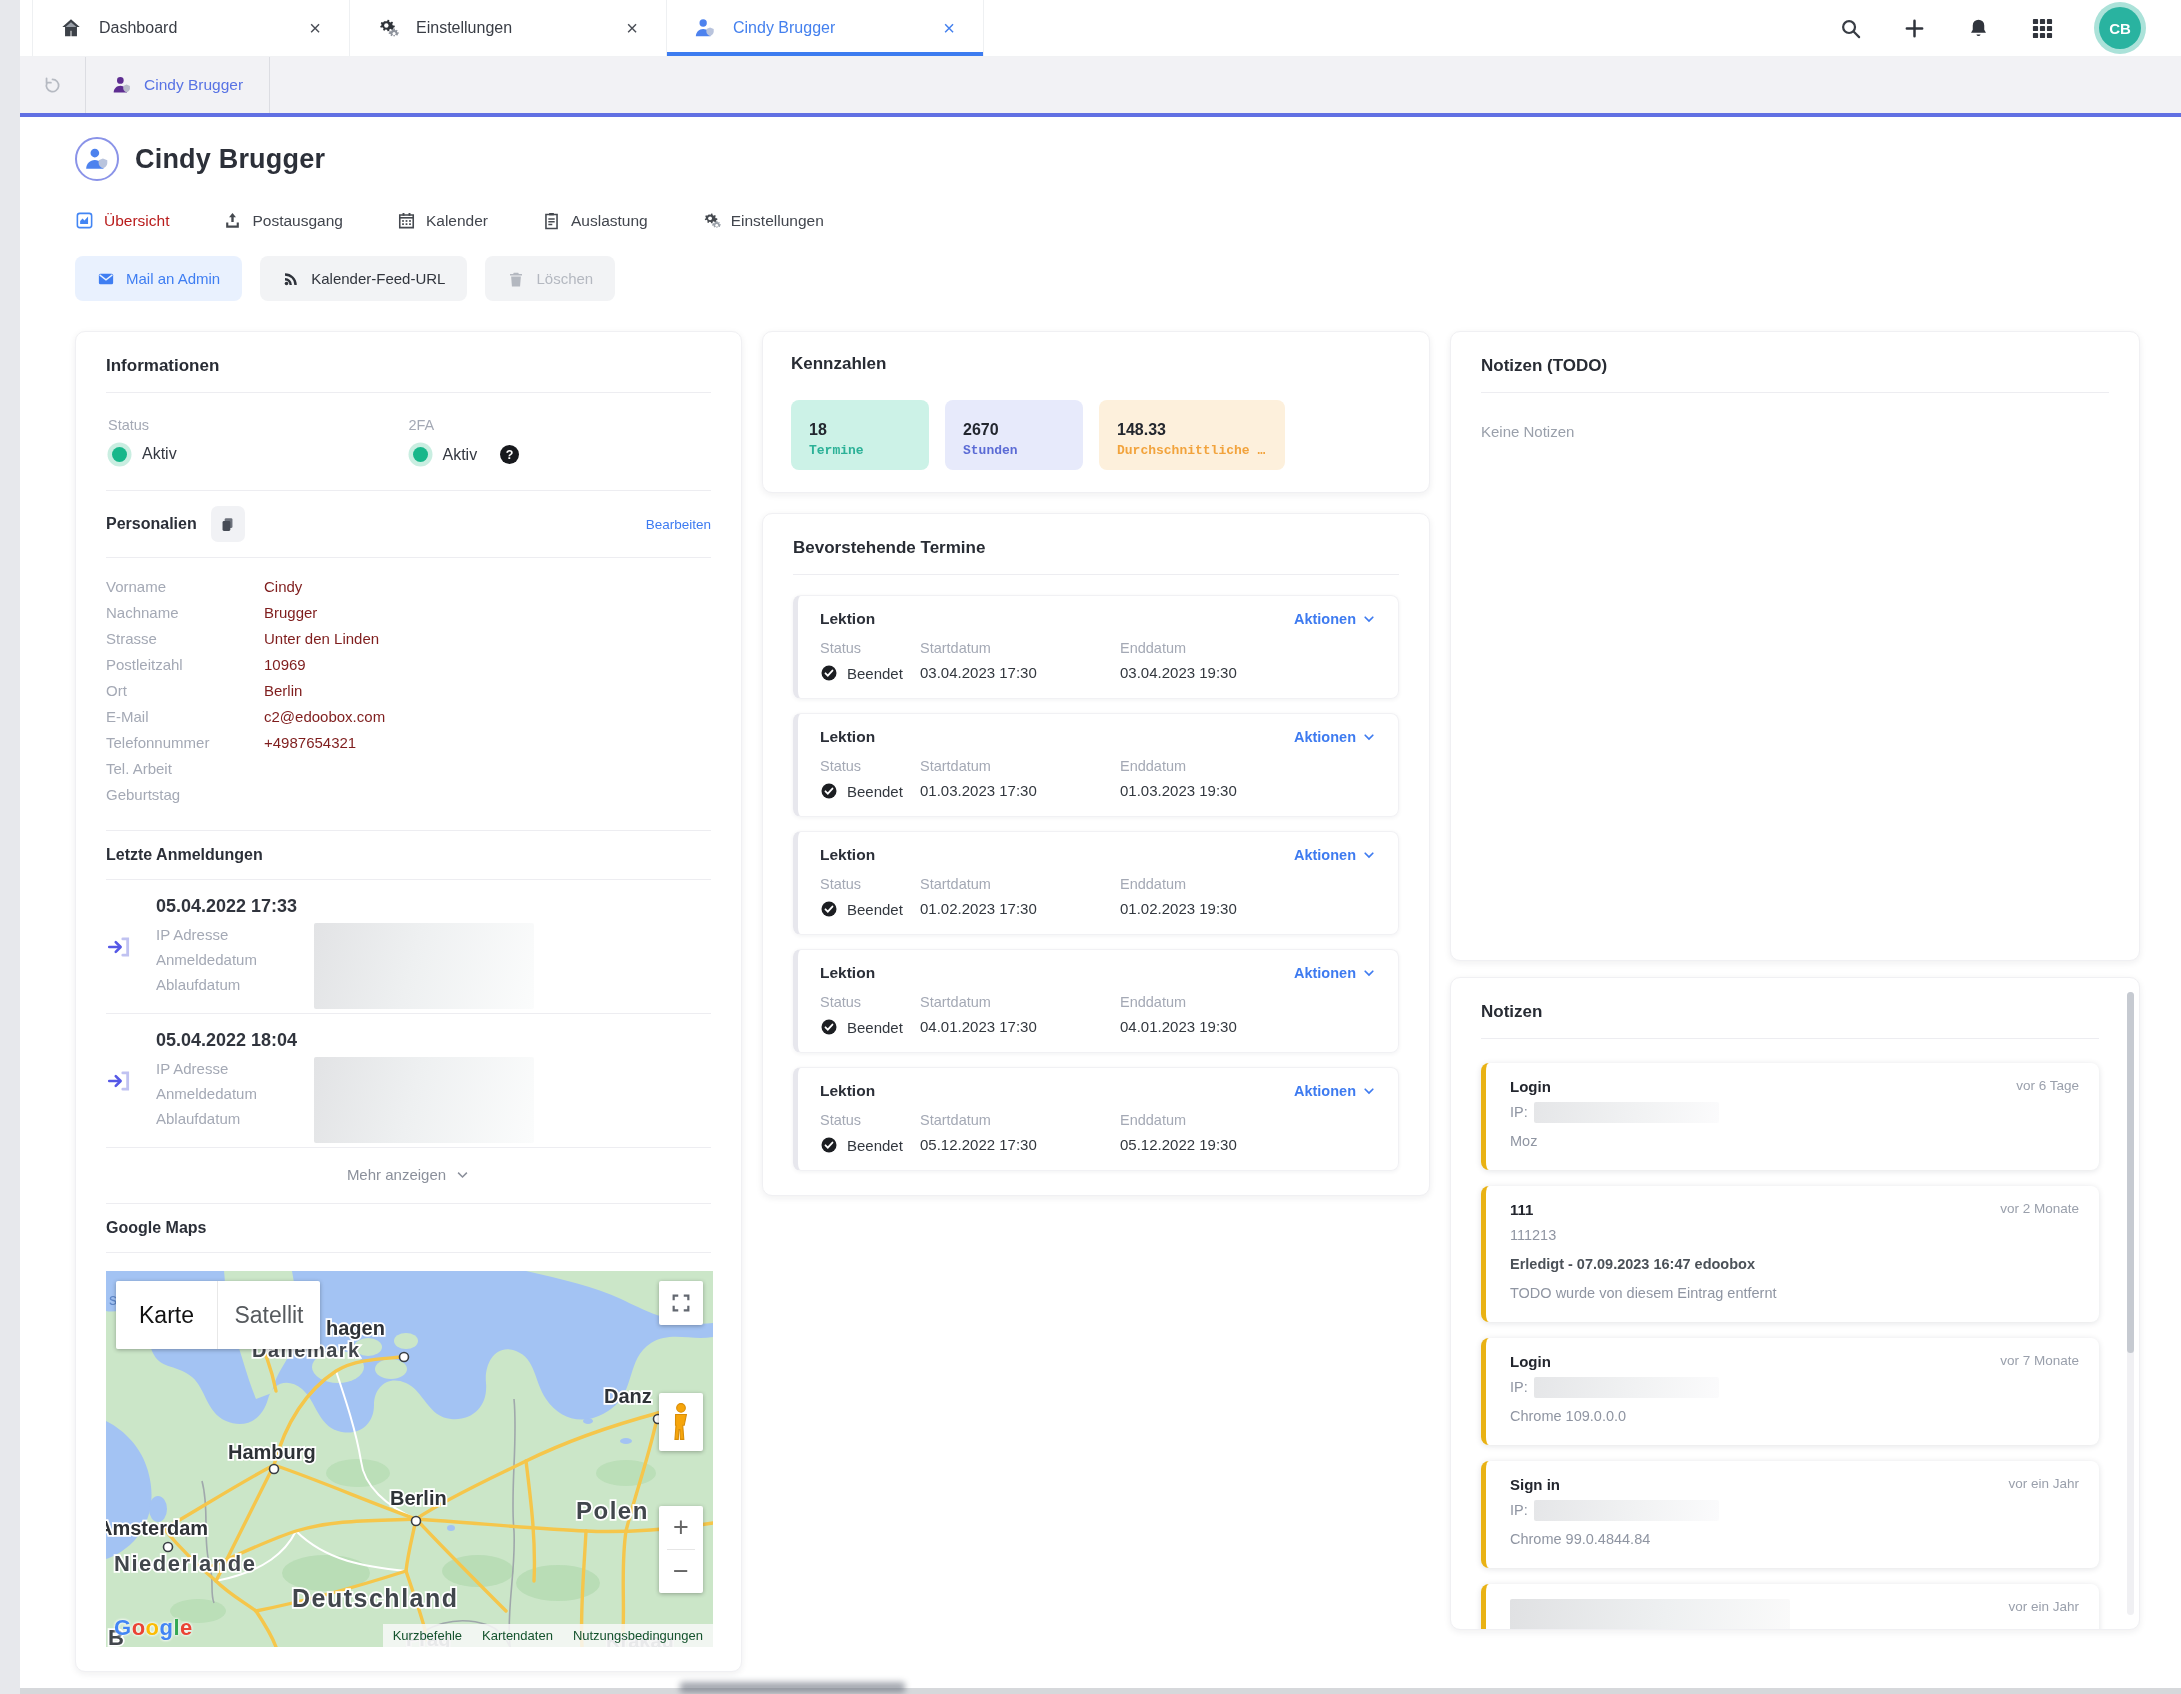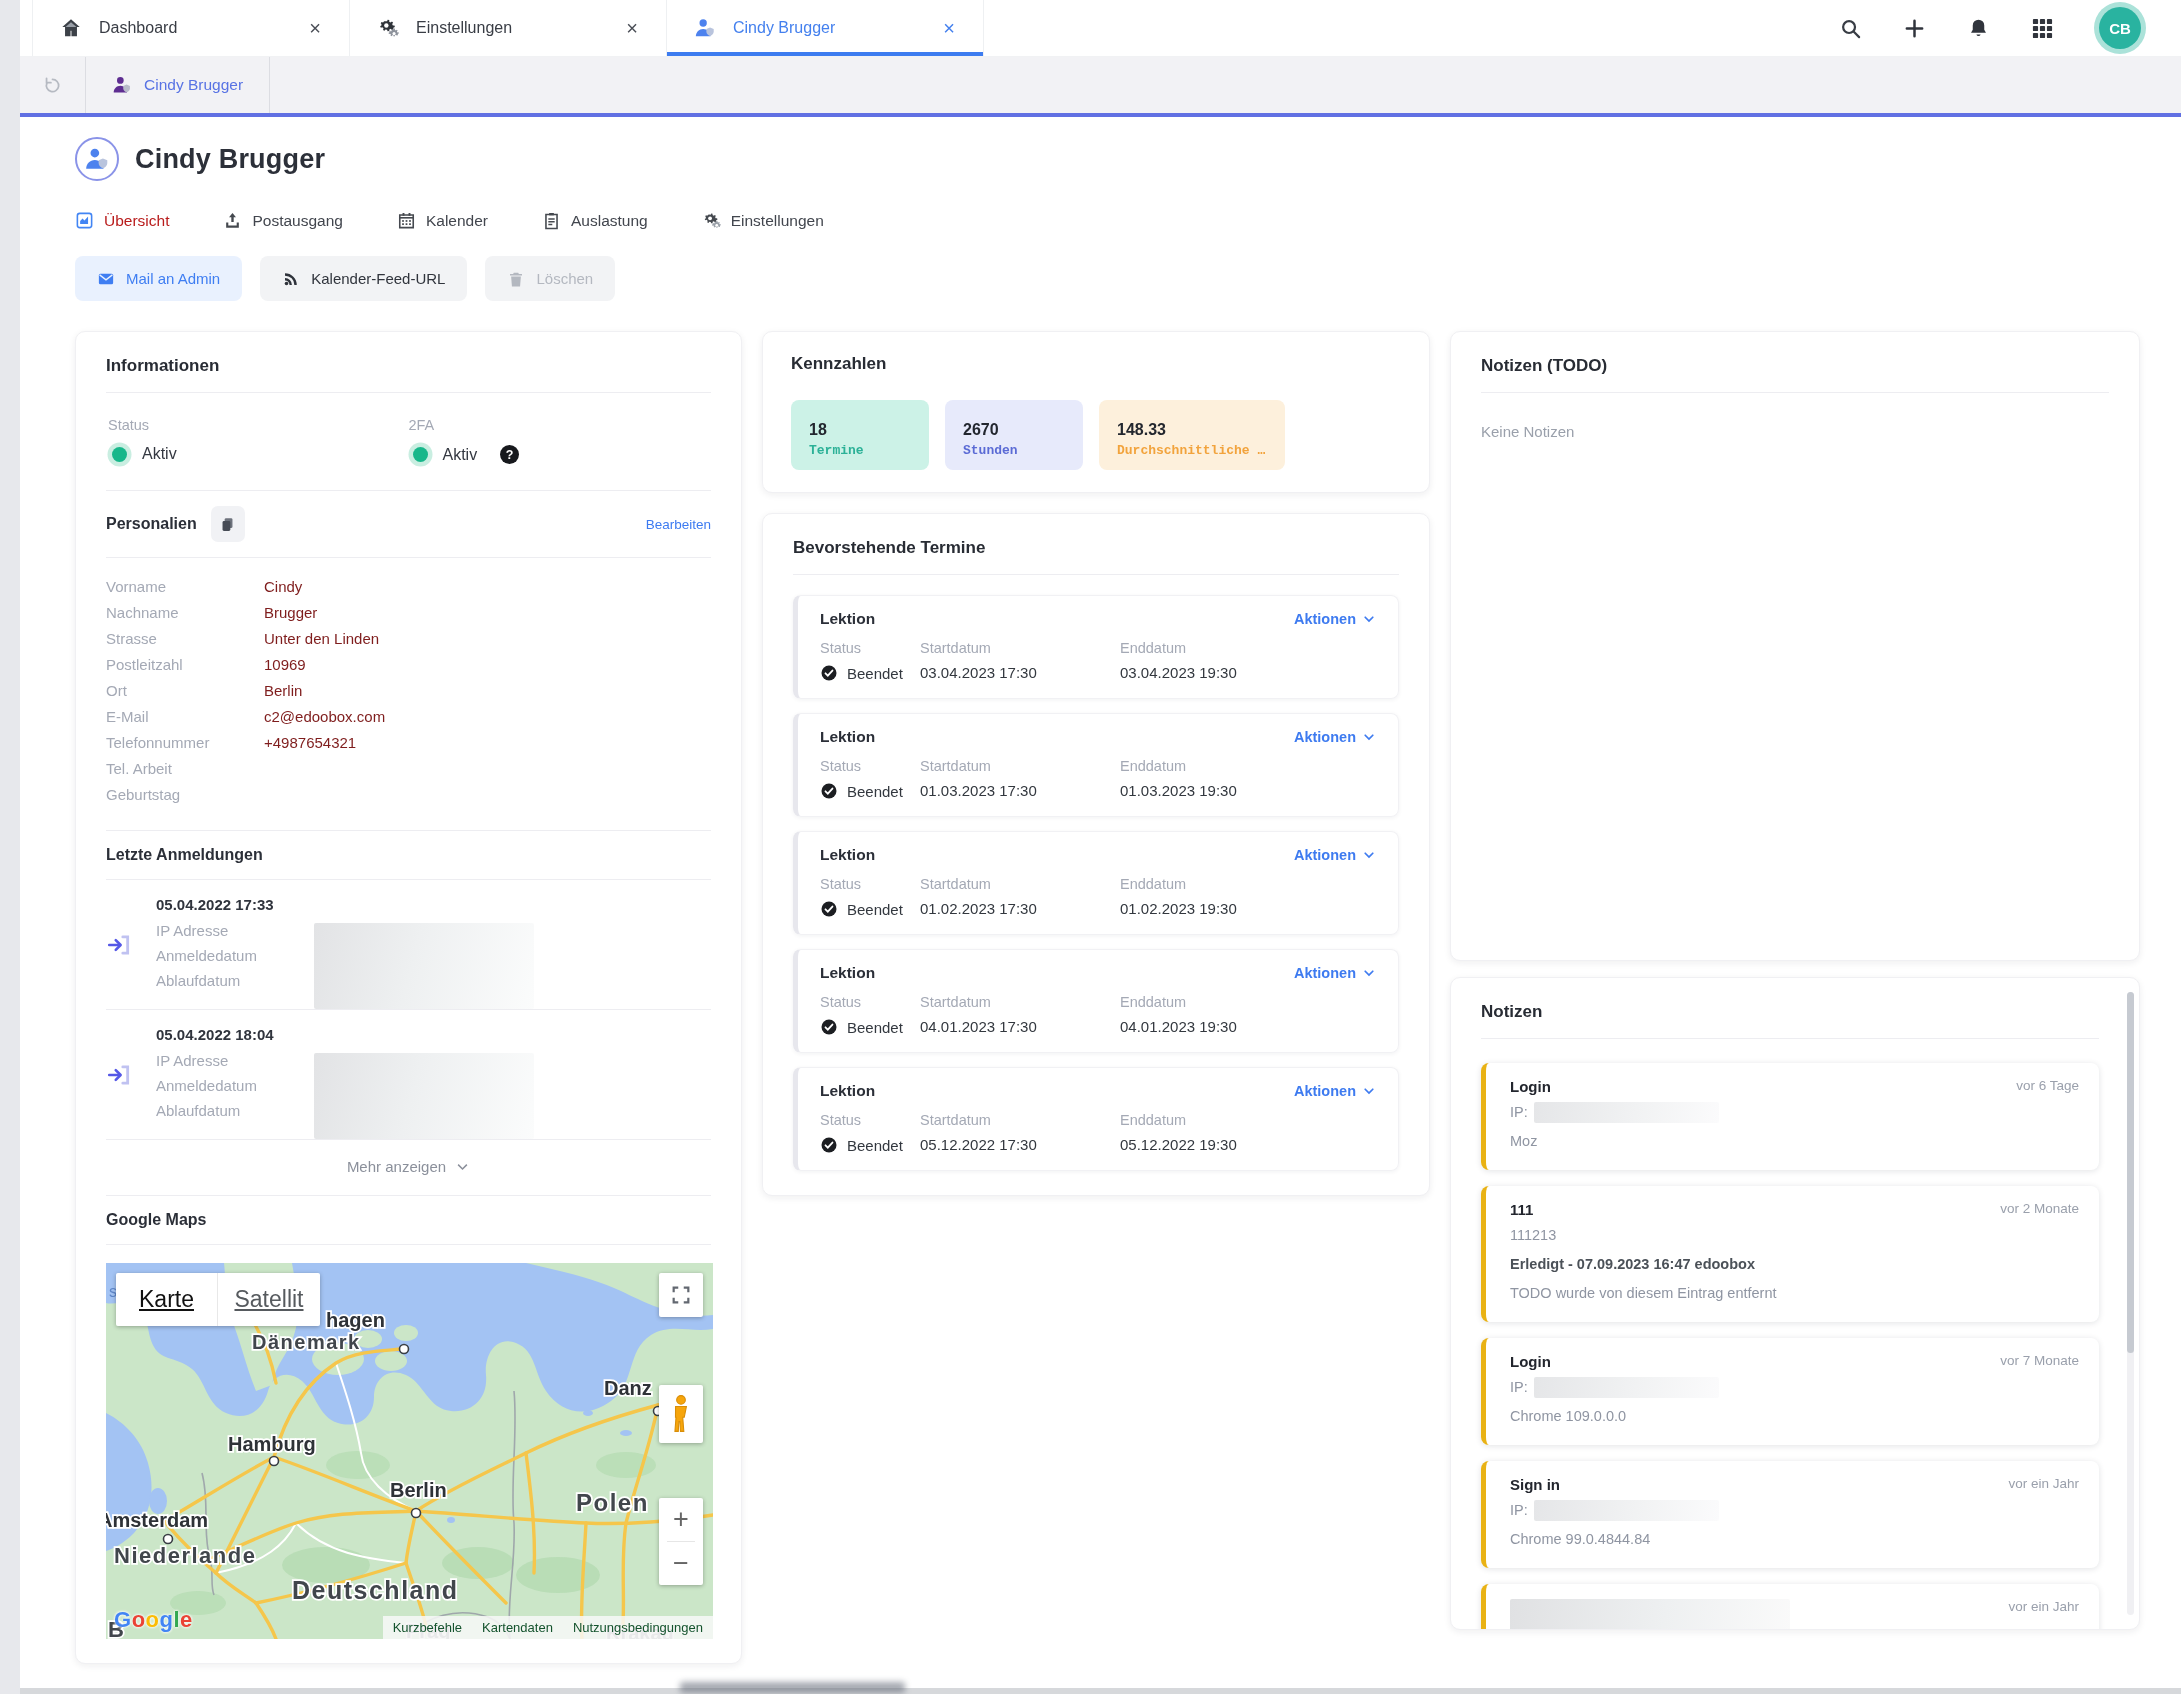--- a/index.html
+++ b/index.html
@@ -75,36 +75,36 @@
   .copy-btn svg{width:17px;height:17px;}
   .edit-link{margin-left:auto;font-size:13.5px;color:#3d7bf1;cursor:pointer;font-weight:500;}
   .fields{padding:16px 0 22px;}
   .f-row{display:flex;line-height:26px;min-height:26px;font-size:15px;}
   .f-row .fl{width:158px;color:#a4a9b5;}
   .f-row .fv{color:#7f1d1d;}
   .login-entry{display:flex;padding:16px 0;border-bottom:1px solid #ededf1;}
   .login-icon{width:50px;display:flex;align-items:center;justify-content:flex-start;}
   .login-icon svg{width:26px;height:26px;}
   .login-body{position:relative;flex:1;}
-  .l-date{font-size:15px;font-weight:bold;color:#30343d;margin-bottom:5px;}
+  .l-date{font-size:18px;font-weight:bold;color:#30343d;margin-bottom:5px;}
   .l-row{font-size:15px;color:#a4a9b5;line-height:25px;}
   .l-blur{position:absolute;left:158px;top:27px;width:220px;height:86px;border-radius:2px;
     background:linear-gradient(105deg,#e2e3e5 0%,#eef0f1 45%,#fbfcfc 100%);}
   .more-row{padding:18px 0 20px;display:flex;align-items:center;justify-content:center;gap:9px;color:#8b909b;font-size:15px;cursor:pointer;}
   .more-row svg{width:15px;height:15px;}
 
   
   .map{position:relative;width:607px;height:376px;margin-top:18px;overflow:hidden;background:#cbe6c8;}
   .map svg.art{position:absolute;left:0;top:0;}
   .map-city{font-family:"Liberation Sans",sans-serif;font-weight:bold;fill:#2e3237;paint-order:stroke;stroke:#ffffff;stroke-width:3.5px;}
   .map-country{font-family:"Liberation Sans",sans-serif;font-weight:bold;fill:#41464c;letter-spacing:1.5px;paint-order:stroke;stroke:#ffffff;stroke-width:3.5px;}
   .map-faded{font-family:"Liberation Sans",sans-serif;font-weight:bold;fill:#8d9298;paint-order:stroke;stroke:#f0f0ee;stroke-width:3px;}
   .map-water{font-family:"Liberation Sans",sans-serif;fill:#5f87c9;}
   .map-type{position:absolute;top:10px;left:10px;display:flex;box-shadow:0 1px 4px rgba(0,0,0,.3);border-radius:2px;overflow:hidden;}
-  .mt-btn{width:102px;height:53px;background:#fff;border:none;font-size:23px;color:#565a5e;cursor:pointer;font-family:inherit;text-decoration:underline;}
+  .mt-btn{width:102px;height:68px;background:#fff;border:none;font-size:23px;color:#565a5e;cursor:pointer;font-family:inherit;}
   .mt-btn.active{color:#111;font-weight:500;}
   .mt-btn:first-child{border-right:1px solid #e8e8e8;}
   .map-full{position:absolute;top:10px;right:10px;width:44px;height:44px;background:#fff;border:none;border-radius:2px;
     box-shadow:0 1px 4px rgba(0,0,0,.3);display:flex;align-items:center;justify-content:center;cursor:pointer;}
   .map-full svg{width:22px;height:22px;}
   .map-peg{position:absolute;top:122px;right:10px;width:44px;height:58px;background:#fff;border:none;border-radius:2px;
     box-shadow:0 1px 4px rgba(0,0,0,.3);display:flex;align-items:center;justify-content:center;cursor:pointer;}
   .map-peg svg{width:26px;height:40px;}
   .map-zoom{position:absolute;bottom:54px;right:10px;width:44px;background:#fff;border-radius:2px;box-shadow:0 1px 4px rgba(0,0,0,.3);
     display:flex;flex-direction:column;align-items:stretch;}

